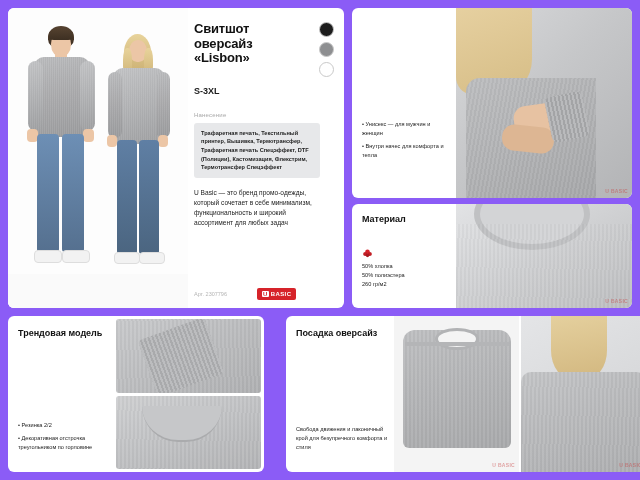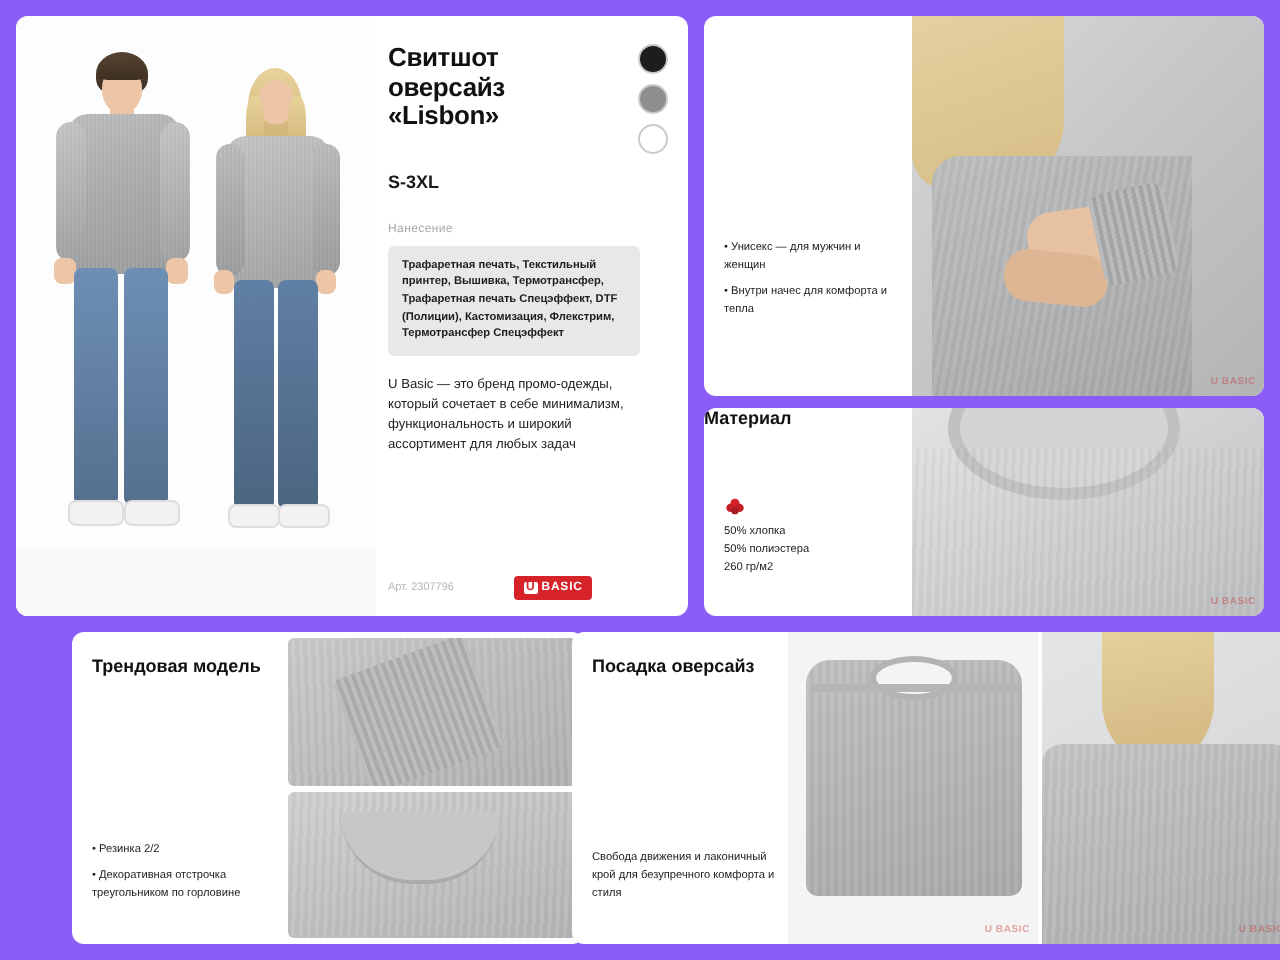--- a/index.html
+++ b/index.html
@@ -159,41 +159,42 @@
     bottom: 34px;
     width: 88px;
   }
   
   #material-card {
     left: 352px; top: 204px;
     width: 280px; height: 104px;
   }
   .mat-text {
     width: 104px; flex: 0 0 104px;
+    padding: 10px;
     box-sizing: border-box;
     position: relative;
   }
   .cotton-icon {
     position: absolute;
     left: 10px;
     top: 44px;
     width: 11px; height: 11px;
   }
   .mat-specs {
     position: absolute;
     left: 10px;
     top: 58px;
     font-size: 5.6px;
     line-height: 1.6;
     color: #222;
   }
   
   #trendy-card {
     left: 8px; top: 316px;
-    width: 256px; height: 156px; margin-left: 28px;
+    width: 256px; height: 156px;
   }
   .trendy-text {
     width: 108px; flex: 0 0 108px;
     padding: 12px 10px;
     box-sizing: border-box;
     position: relative;
   }
   .trendy-bullets {
     position: absolute;
     left: 10px;

